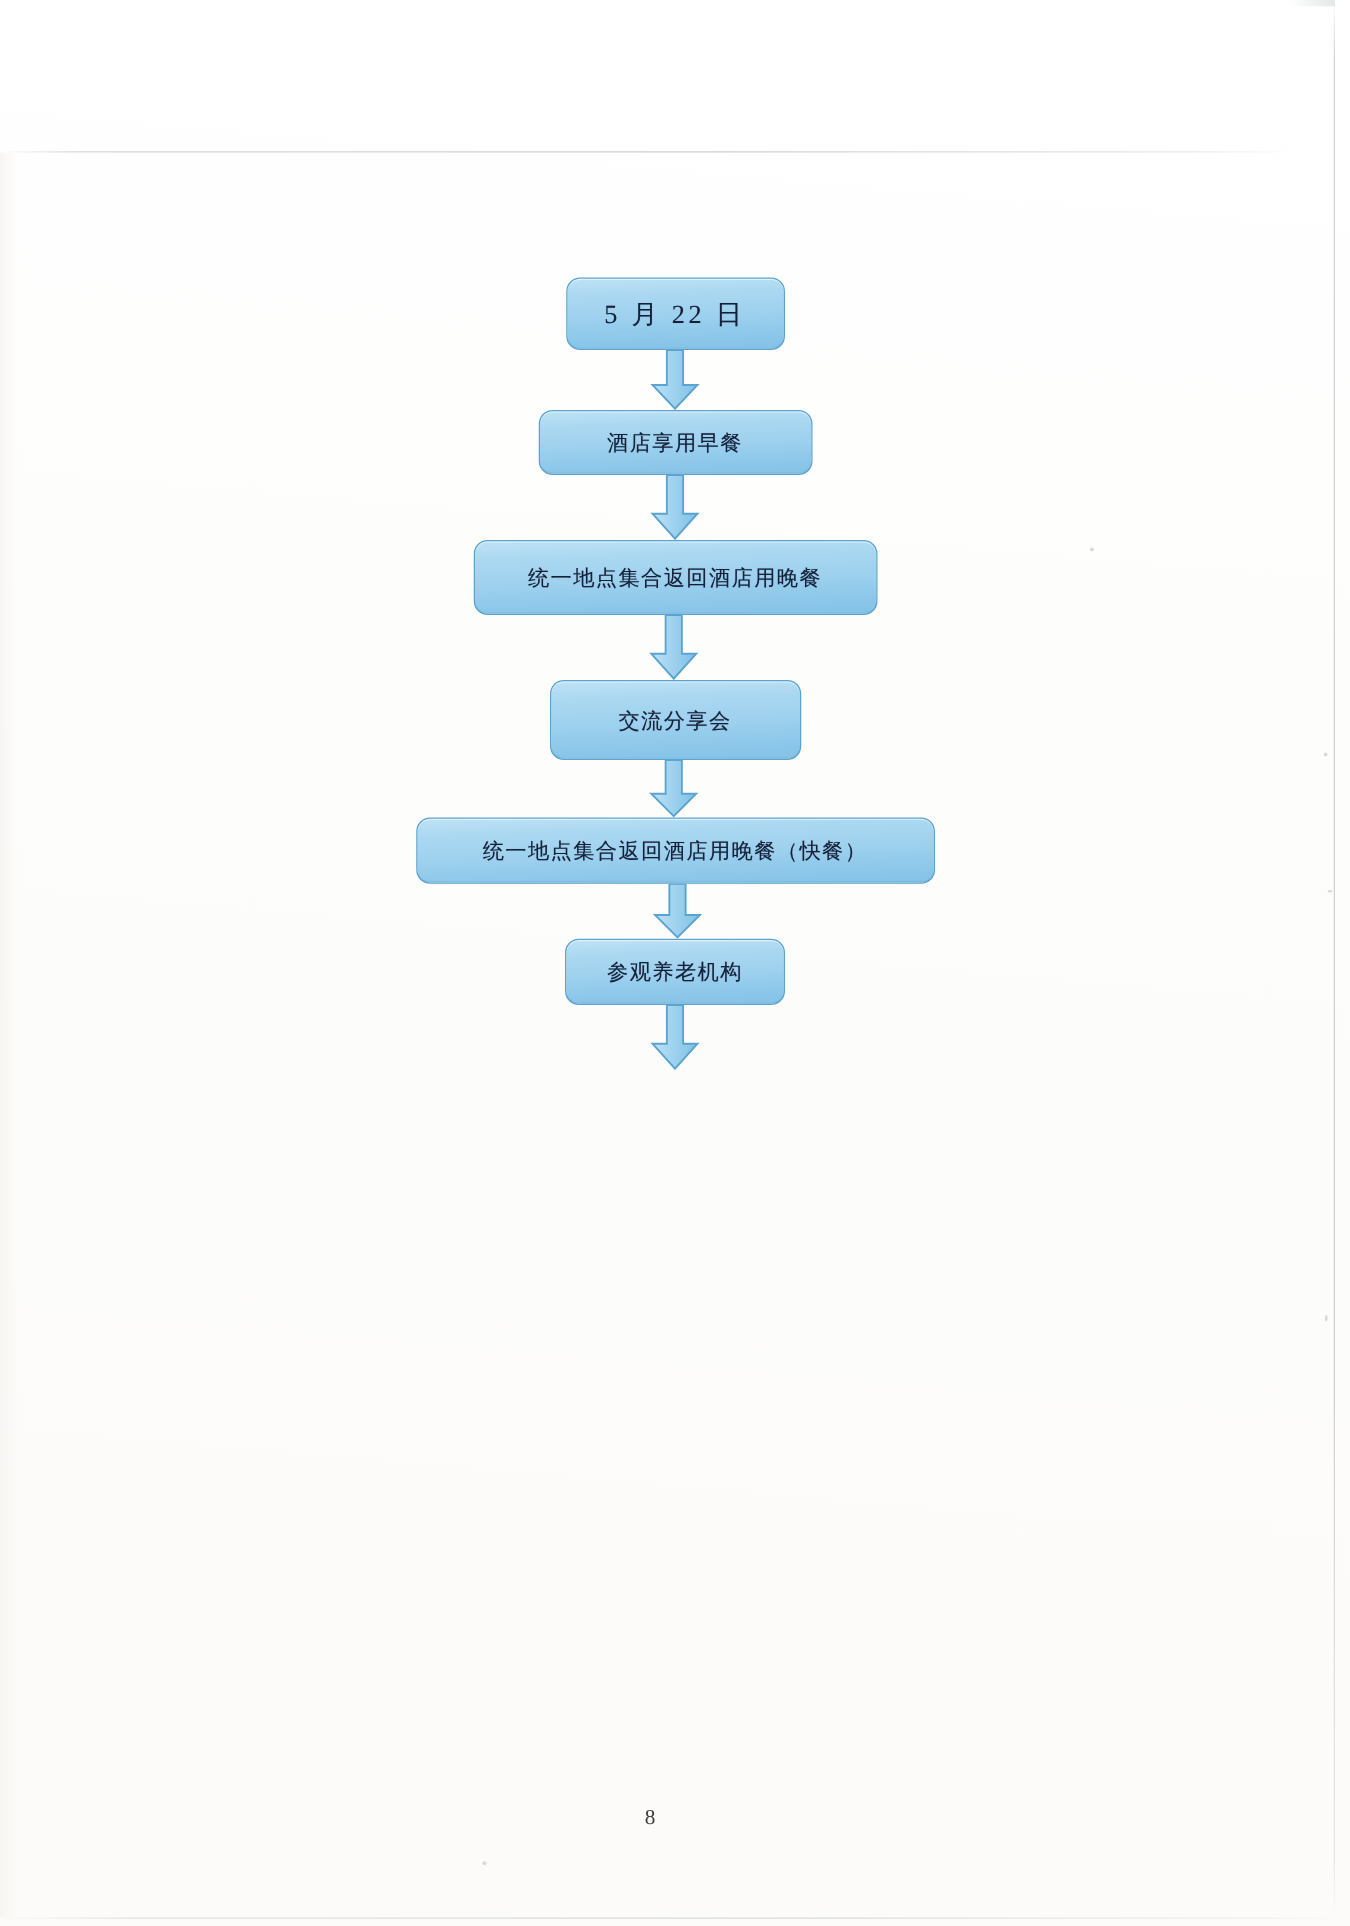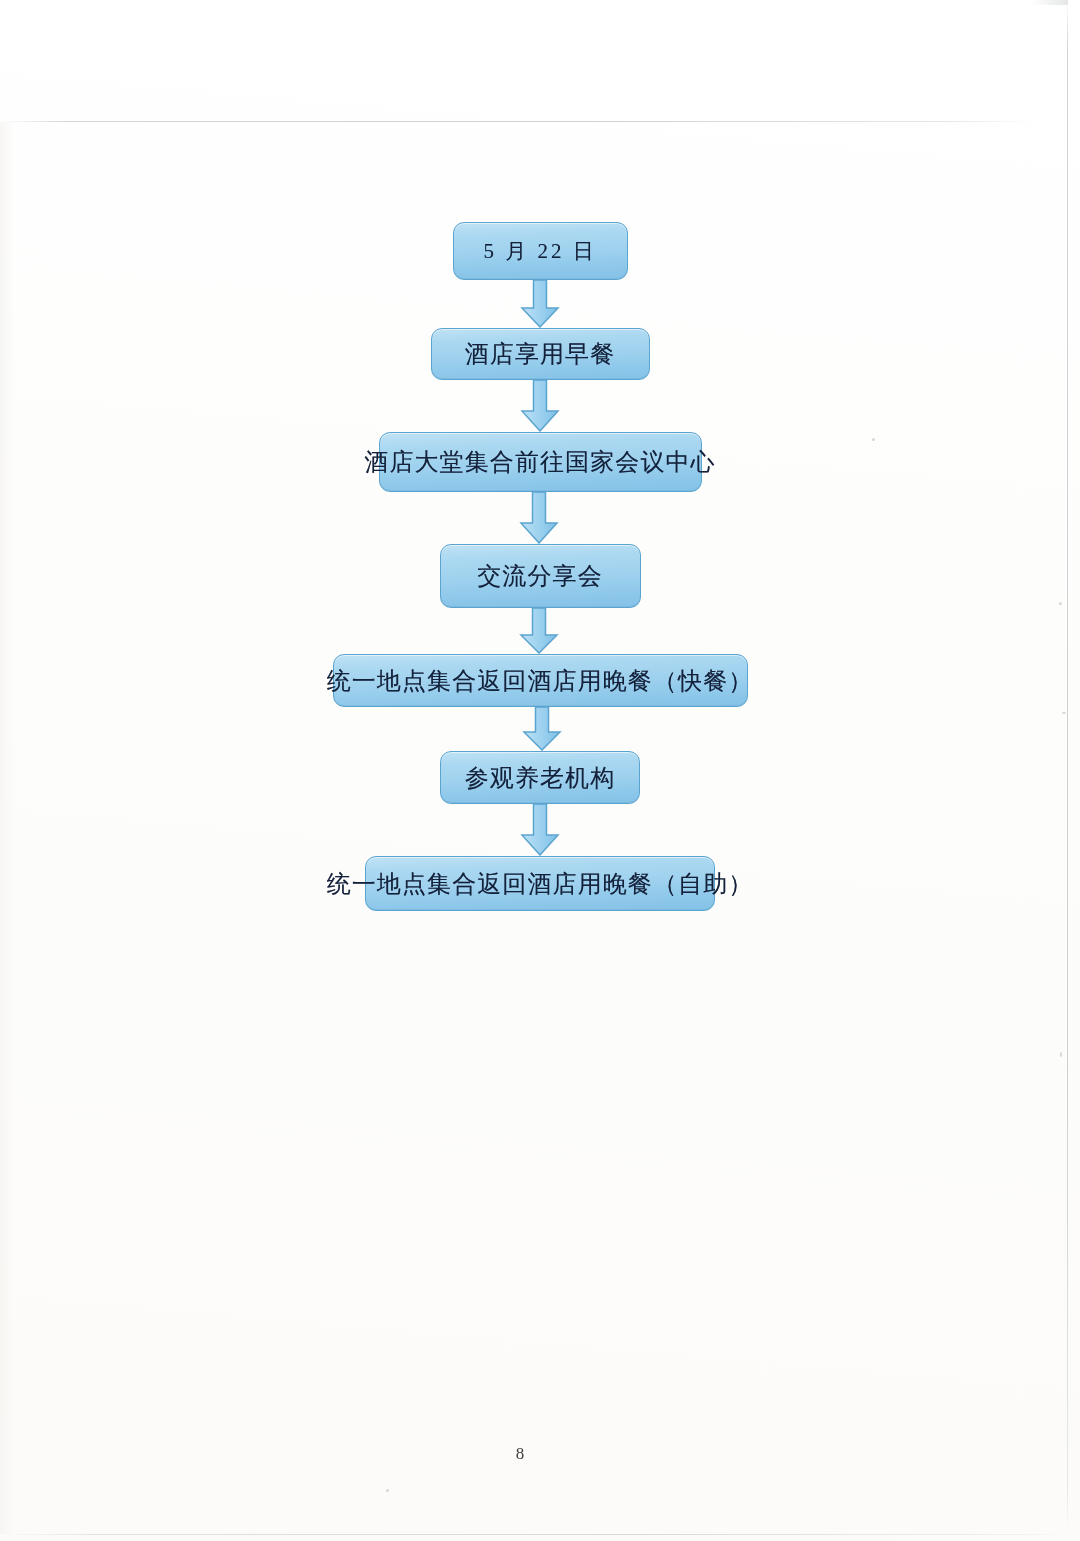--- a/index.html
+++ b/index.html
@@ -103,38 +103,38 @@
       inset 0 1px 0 rgba(255,255,255,.55),
       inset 0 -1px 0 rgba(110,170,205,.35);
     display: flex;
     align-items: center;
     justify-content: center;
     text-align: center;
   }
   .node-label {
     color: #14213b;
     font-family: "Liberation Serif", "DejaVu Serif", serif;
-    font-size: 24px;
+    font-size: 17px;
     letter-spacing: 1.1px;
     line-height: 1;
     white-space: nowrap;
     text-shadow: 0 0 .6px rgba(20,33,59,.4);
   }
   .node-label.is-date {
     letter-spacing: 3px;
     font-size: 21px;
   }
 
   
   .n1 { width: 175px; height: 58px; }
   .n2 { width: 219px; height: 52px; }
   .n3 { width: 323px; height: 60px; }
   .n4 { width: 201px; height: 64px; }
   .n5 { width: 415px; height: 53px; }
-  .n6 { width: 200px; height: 53px; }
+  .n6 { width: 176px; height: 53px; }
   .n7 { width: 350px; height: 55px; }
 
   
   .connector {
     display: flex;
     justify-content: center;
   }
   .arrow {
     position: relative;
     width: 48px;
@@ -213,21 +213,21 @@
     <div class="connector">
       <div class="arrow a2">
         <svg viewBox="0 0 48 52" width="48" height="52" preserveAspectRatio="none" aria-hidden="true">
           <path d="M17.5 0 L30.5 0 L30.5 31 L42 31 L24 51 L6 31 L17.5 31 Z" fill="url(#agrad1)" stroke="#5ba4cf" stroke-width="1.5"></path>
         </svg>
       </div>
     </div>
 
     <div class="node-row">
       <div class="node n3">
-        <span class="node-label">酒店大堂集合前往国家会议中心</span>
+        <span class="node-label">统一地点集合返回酒店用晚餐</span>
       </div>
     </div>
 
     <div class="connector">
       <div class="arrow a3 shift-left">
         <svg viewBox="0 0 48 52" width="48" height="52" preserveAspectRatio="none" aria-hidden="true">
           <path d="M17.5 0 L30.5 0 L30.5 31 L42 31 L24 51 L6 31 L17.5 31 Z" fill="url(#agrad1)" stroke="#5ba4cf" stroke-width="1.5"></path>
         </svg>
       </div>
     </div>
@@ -267,23 +267,18 @@
     </div>
 
     <div class="connector">
       <div class="arrow a6">
         <svg viewBox="0 0 48 52" width="48" height="52" preserveAspectRatio="none" aria-hidden="true">
           <path d="M17.5 0 L30.5 0 L30.5 31 L42 31 L24 51 L6 31 L17.5 31 Z" fill="url(#agrad1)" stroke="#5ba4cf" stroke-width="1.5"></path>
         </svg>
       </div>
     </div>
 
-    <div class="node-row">
-      <div class="node n7">
-        <span class="node-label">统一地点集合返回酒店用晚餐（自助）</span>
-      </div>
-    </div>
 
   </div>
 
   <div class="page-number">8</div>
 
 </div>
 
 </body></html>

